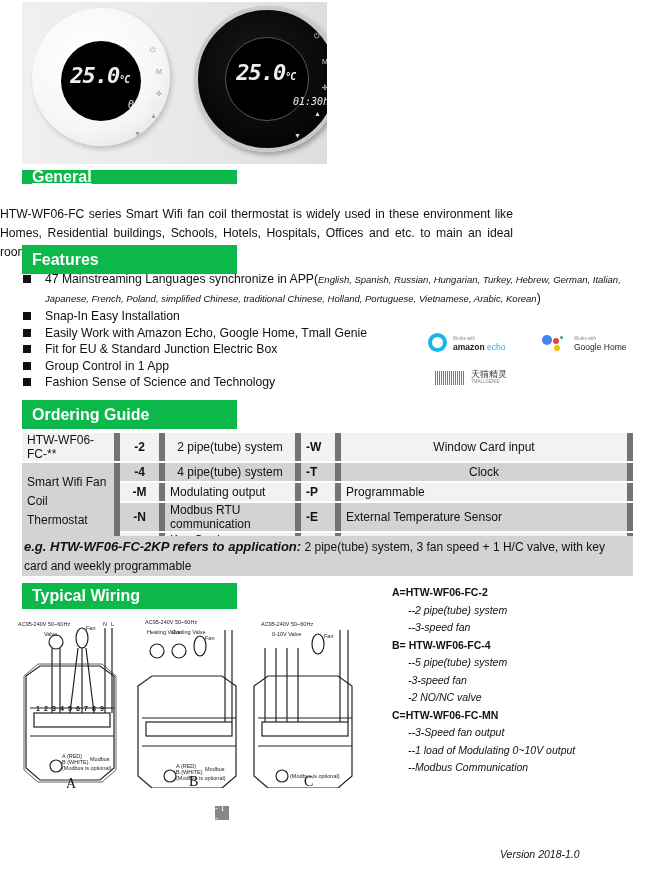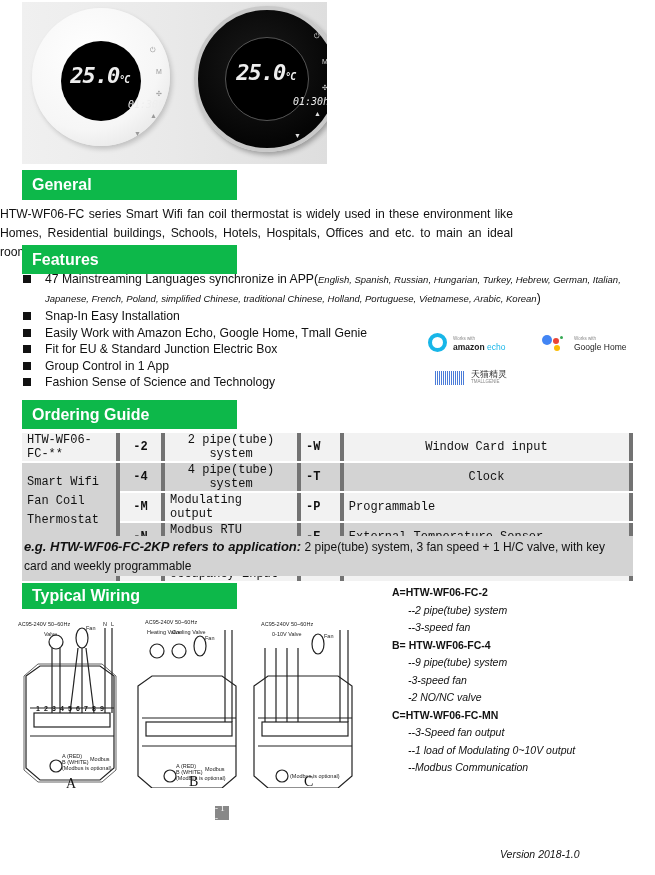--- a/index.html
+++ b/index.html
@@ -33,21 +33,21 @@
   .logos { position: absolute; left: 420px; top: 325px; width: 235px; height: 70px; }
   .logo { position: absolute; display: flex; align-items: center; }
   .alexa-ring { width: 19px; height: 19px; border-radius: 50%; border: 4px solid #18b6e8; }
   .logo-text-small { font-size: 4.5px; color: #888; }
   .logo-text-big { font-size: 8.5px; color: #222; }
   .echo { color: #18b6e8; }
   .gdot { position: absolute; border-radius: 50%; }
   .tmall-mark { width: 30px; height: 14px; background: repeating-linear-gradient(90deg, #4a7cd8 0 1px, #ffffff 1px 2px); }
 
   .order-table { position: absolute; left: 22px; top: 431px; width: 611px; border-collapse: separate; border-spacing: 0 2px; font-size: 12px; }
-  .order-table td { height: 18px; padding: 0 5px; border-right: 4px solid #737373; vertical-align: middle; font-family: Liberation Mono, monospace; }
+  .order-table td { height: 18px; padding: 0 5px; border-right: 6px solid #737373; vertical-align: middle; }
   .order-table tr.light td { background: #f2f2f2; }
   .order-table tr.dark td { background: #d3d3d3; }
   .order-table td.model-cell { background: #d3d3d3 !important; vertical-align: top; padding-top: 10px; line-height: 19px; }
   .order-table td.code { font-weight: bold; text-align: center; width: 45px; }
   .order-table td.desc-c { text-align: center; }
   .order-table td.first-cell { width: 98px; background: #f2f2f2 !important; }
   .order-table td.desc { width: 136px; }
   .order-table td.code2 { width: 40px; font-weight: bold; }
 
   .example-box { position: absolute; left: 22px; top: 536px; width: 611px; height: 40px; background: #d3d3d3; font-size: 12px; line-height: 19px; padding: 1px 2px; }
@@ -85,21 +85,21 @@
       <div class="clock">01:30h</div>
     </div>
     <span class="touch-key" style="left:116px;top:22px;">⏻</span>
     <span class="touch-key" style="left:124px;top:48px;">M</span>
     <span class="touch-key" style="left:124px;top:74px;">✣</span>
     <span class="touch-key" style="left:116px;top:100px;">▲</span>
     <span class="touch-key" style="left:96px;top:122px;">▼</span>
   </div>
 </div>
 
-<div class="section-header" style="top:170px;height:30px;">General</div>
+<div class="section-header" style="top:170px;height:14px;text-decoration:underline;">General</div>
 <p class="general-text">HTW-WF06-FC series Smart Wifi fan coil thermostat is widely used in these environment like Homes, Residential buildings, Schools, Hotels, Hospitals, Offices and etc. to main an ideal room temperature purpose.</p>
 
 <div class="section-header" style="top:245px;height:29px;">Features</div>
 <ul class="features-list">
   <li class="first">
     <span class="bullet"></span>
     <span>47 Mainstreaming Languages synchronize in APP(</span><span class="lang-list">English, Spanish, Russian, Hungarian, Turkey, Hebrew, German, Italian, Japanese, French, Poland, simplified Chinese, traditional Chinese, Holland, Portuguese, Vietnamese, Arabic, Korean</span><span>)</span>
   </li>
   <li><span class="bullet"></span><span>Snap-In Easy Installation</span></li>
   <li><span class="bullet"></span><span>Easily Work with Amazon Echo, Google Home, Tmall Genie</span></li>
@@ -269,21 +269,21 @@
   <div class="diag-label" style="left:66px;top:158px;">A</div>
   <div class="diag-label" style="left:189px;top:156px;">B</div>
   <div class="diag-label" style="left:304px;top:156px;">C</div>
 </div>
 
 <div class="model-notes">
   <div class="model-title">A=HTW-WF06-FC-2</div>
   <div class="model-item">--2 pipe(tube) system</div>
   <div class="model-item">--3-speed fan</div>
   <div class="model-title">B= HTW-WF06-FC-4</div>
-  <div class="model-item">--9 pipe(tube) system</div>
+  <div class="model-item">--5 pipe(tube) system</div>
   <div class="model-item">-3-speed fan</div>
   <div class="model-item">-2 NO/NC valve</div>
   <div class="model-title">C=HTW-WF06-FC-MN</div>
   <div class="model-item">--3-Speed fan output</div>
   <div class="model-item">--1 load of Modulating 0~10V output</div>
   <div class="model-item">--Modbus Communication</div>
 </div>
 
 <div class="page-number">- 1 -</div>
 <div class="version">Version 2018-1.0</div>

